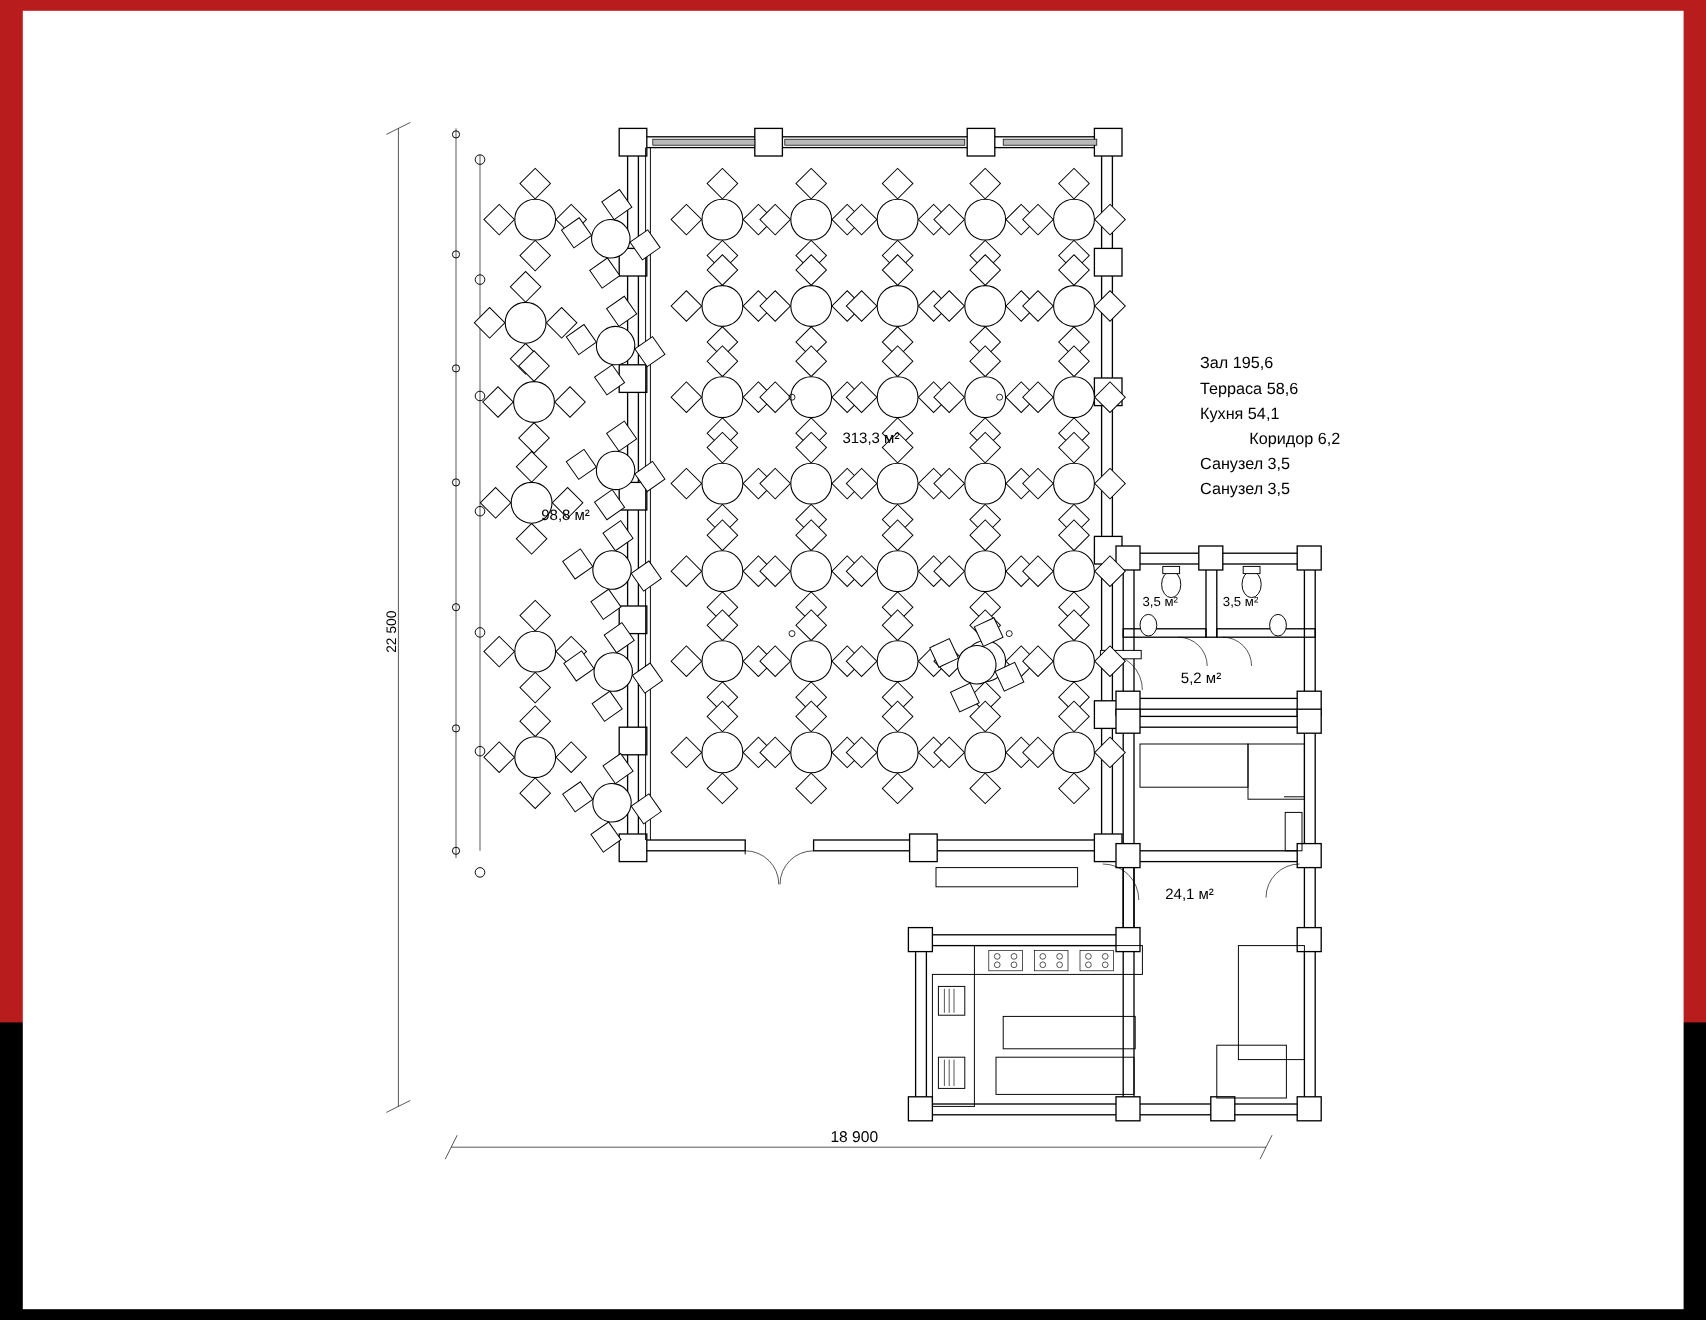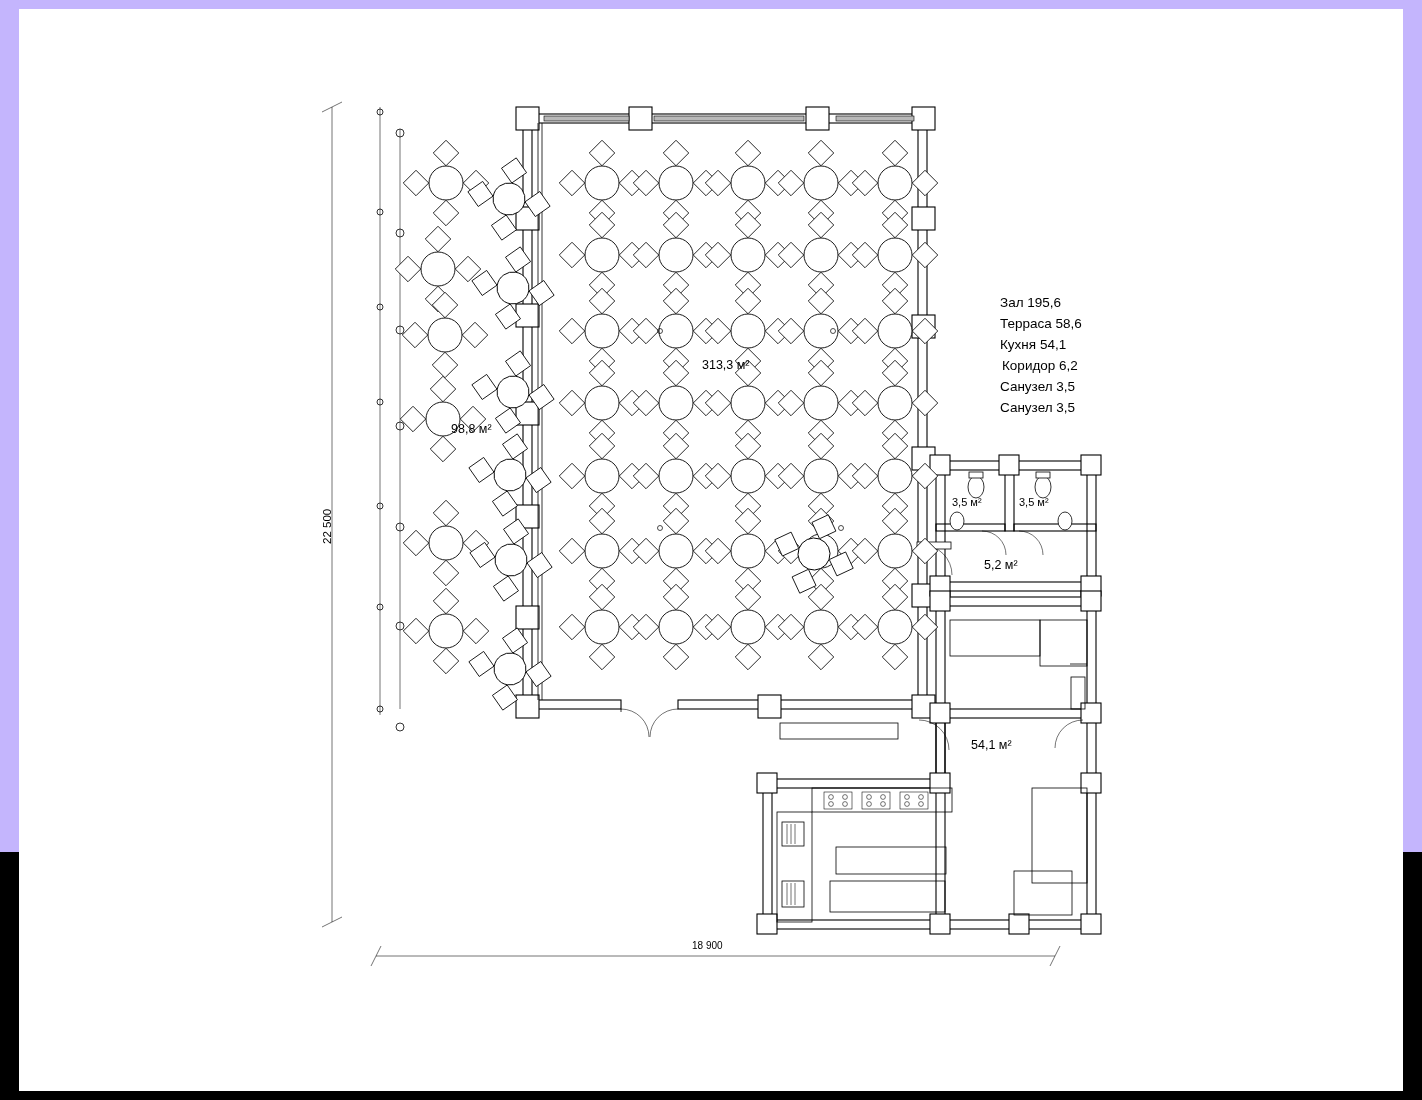--- a/index.html
+++ b/index.html
@@ -1,21 +1,21 @@
 <!DOCTYPE html>
 <html><head>
 <meta charset="utf-8">
 <style>
   html,body{margin:0;padding:0;background:#000;}
   body{width:1422px;height:1100px;overflow:hidden;font-family:"Liberation Sans",sans-serif;}
-  #sheet{position:absolute;left:0;top:0;width:1422px;height:852px;background:#c4b5fd;}
+  #sheet{position:absolute;left:0;top:0;width:1422px;height:852px;background:#b91c1c;}
   #paper{position:absolute;left:19px;top:9px;width:1384px;height:1082px;background:#fff;}
   .lbl{position:absolute;font-size:12.5px;color:#000;white-space:nowrap;}
   .legend{position:absolute;font-size:13.5px;color:#000;white-space:nowrap;}
-  .dim{position:absolute;font-size:10px;color:#000;white-space:nowrap;}
+  .dim{position:absolute;font-size:13px;color:#000;white-space:nowrap;}
   .vdim{position:absolute;font-size:11.5px;color:#000;white-space:nowrap;transform:rotate(-90deg);transform-origin:left top;}
   svg{position:absolute;left:0;top:0;}
   .w{fill:none;stroke:#000;stroke-width:1.1;}
   .thin{fill:none;stroke:#000;stroke-width:0.8;}
   .hair{fill:none;stroke:#000;stroke-width:0.55;}
   .fillw{fill:#fff;stroke:#000;stroke-width:1.1;}
   .fillw2{fill:#fff;stroke:#000;stroke-width:0.8;}
   .gray{fill:#b9b9b9;stroke:#000;stroke-width:0.6;}
 </style>
 </head>
@@ -555,27 +555,27 @@
               <rect x="-9" y="-9" width="18" height="18" fill="#fff" stroke="#000" stroke-width="0.8" transform="translate(-29,0) rotate(45)"></rect>
               <circle cx="0" cy="0" r="16" fill="#fff" stroke="#000" stroke-width="0.9"></circle>
             </g>
           </g>
       </g>
     </svg>
 
     <div class="legend" style="left:981px;top:286px;">Зал 195,6</div>
     <div class="legend" style="left:981px;top:307px;">Терраса 58,6</div>
     <div class="legend" style="left:981px;top:328px;">Кухня 54,1</div>
-    <div class="legend" style="left:983px;top:349px;">Коридор 6,2</div>
+    <div class="legend" style="left:1022px;top:349px;">Коридор 6,2</div>
     <div class="legend" style="left:981px;top:370px;">Санузел 3,5</div>
     <div class="legend" style="left:981px;top:391px;">Санузел 3,5</div>
 
     <div class="lbl" style="left:683px;top:349px;">313,3 м²</div>
     <div class="lbl" style="left:432px;top:413px;">98,8 м²</div>
     <div class="lbl" style="left:933px;top:487px;font-size:11px;">3,5 м²</div>
     <div class="lbl" style="left:1000px;top:487px;font-size:11px;">3,5 м²</div>
     <div class="lbl" style="left:965px;top:549px;">5,2 м²</div>
-    <div class="lbl" style="left:952px;top:729px;">54,1 м²</div>
+    <div class="lbl" style="left:952px;top:729px;">24,1 м²</div>
 
     <div class="vdim" style="left:302px;top:535px;">22 500</div>
     <div class="dim" style="left:673px;top:931px;">18 900</div>
   </div>
 </div>
 
 </body></html>

